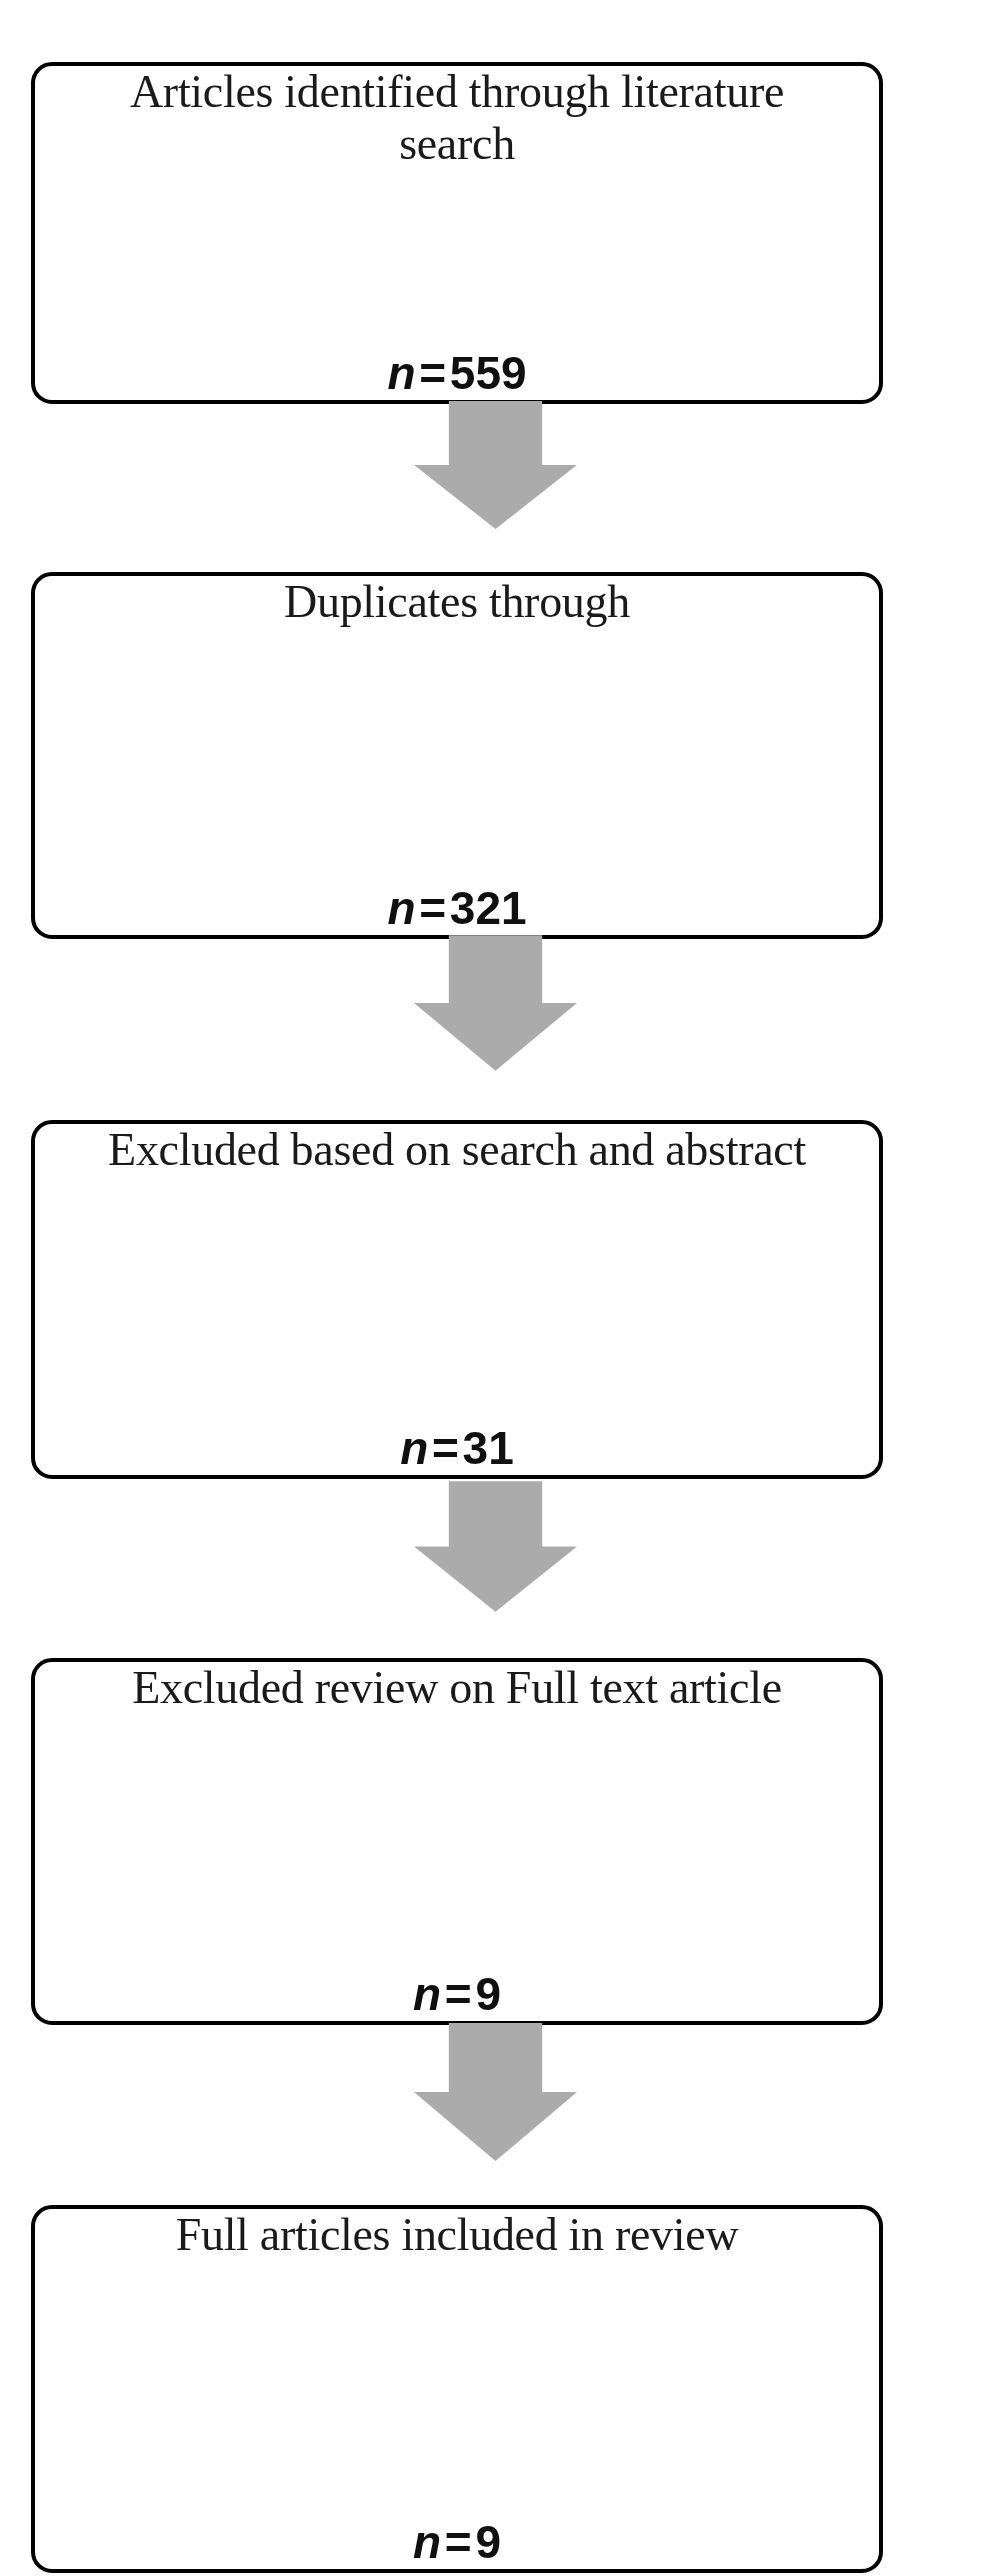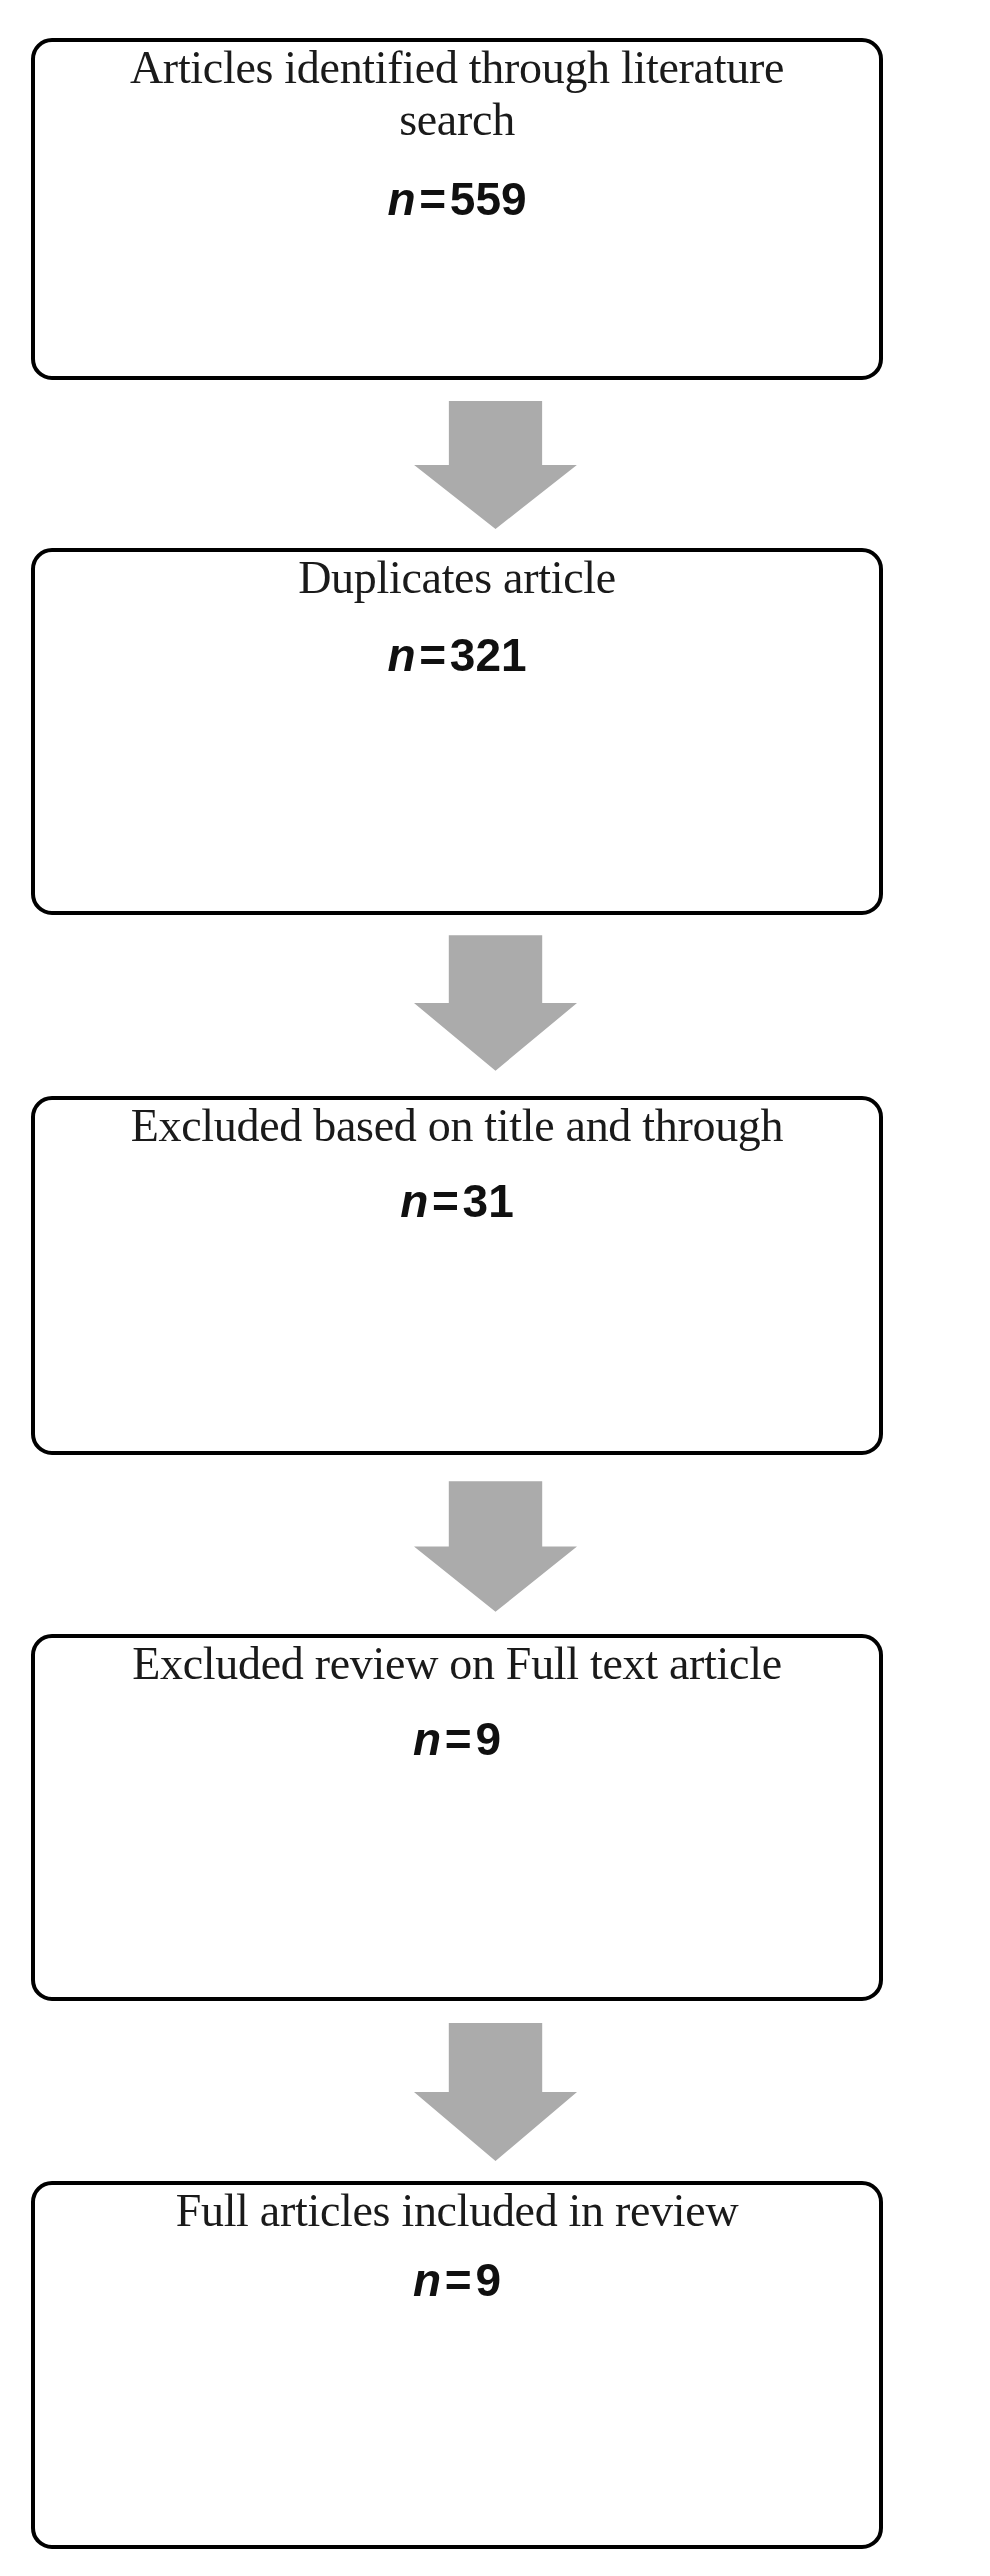--- a/index.html
+++ b/index.html
@@ -22,21 +22,22 @@
     position: absolute;
     left: 31px;
     width: 852px;
     box-sizing: border-box;
     border: 4.3px solid #000000;
     border-radius: 21px;
     background: #ffffff;
     display: flex;
     flex-direction: column;
     align-items: center;
-    justify-content: flex-start;
+    justify-content: space-between;
+    margin-top: 24px;
   }
   .node-label {
     font-family: "Liberation Serif", "DejaVu Serif", serif;
     font-size: 46px;
     line-height: 1.12;
     color: #1a1a1a;
     text-align: center;
     letter-spacing: -0.3px;
     max-width: 721px;
     font-weight: 400;
@@ -87,34 +88,34 @@
     </div>
   </div>
 
   <div class="flow-arrow" style="left:414px; top:401px; width:163px; height:128px;">
     <svg width="163" height="128" viewBox="0 0 267 210" aria-hidden="true">
       <polygon points="57,0 210,0 210,105 267,105 133.5,210 0,105 57,105" fill="#ababab"></polygon>
     </svg>
   </div>
 
   <div class="flow-node node-2" style="top:548px; height:367px;">
-    <div class="node-label">Duplicates article</div>
+    <div class="node-label">Duplicates through</div>
     <div class="node-count">
       <span class="n-sym">n</span><span class="eq-sym">=</span><span class="count-val">321</span>
     </div>
   </div>
 
   <div class="flow-arrow" style="left:414px; top:935px; width:163px; height:136px;">
     <svg width="163" height="136" viewBox="0 0 267 222" aria-hidden="true">
       <polygon points="57,0 210,0 210,111 267,111 133.5,222 0,111 57,111" fill="#ababab"></polygon>
     </svg>
   </div>
 
   <div class="flow-node node-3" style="top:1096px; height:359px;">
-    <div class="node-label">Excluded based on title and through</div>
+    <div class="node-label">Excluded based on search and abstract</div>
     <div class="node-count">
       <span class="n-sym">n</span><span class="eq-sym">=</span><span class="count-val">31</span>
     </div>
   </div>
 
   <div class="flow-arrow" style="left:414px; top:1481px; width:163px; height:131px;">
     <svg width="163" height="131" viewBox="0 0 267 214" aria-hidden="true">
       <polygon points="57,0 210,0 210,107 267,107 133.5,214 0,107 57,107" fill="#ababab"></polygon>
     </svg>
   </div>

